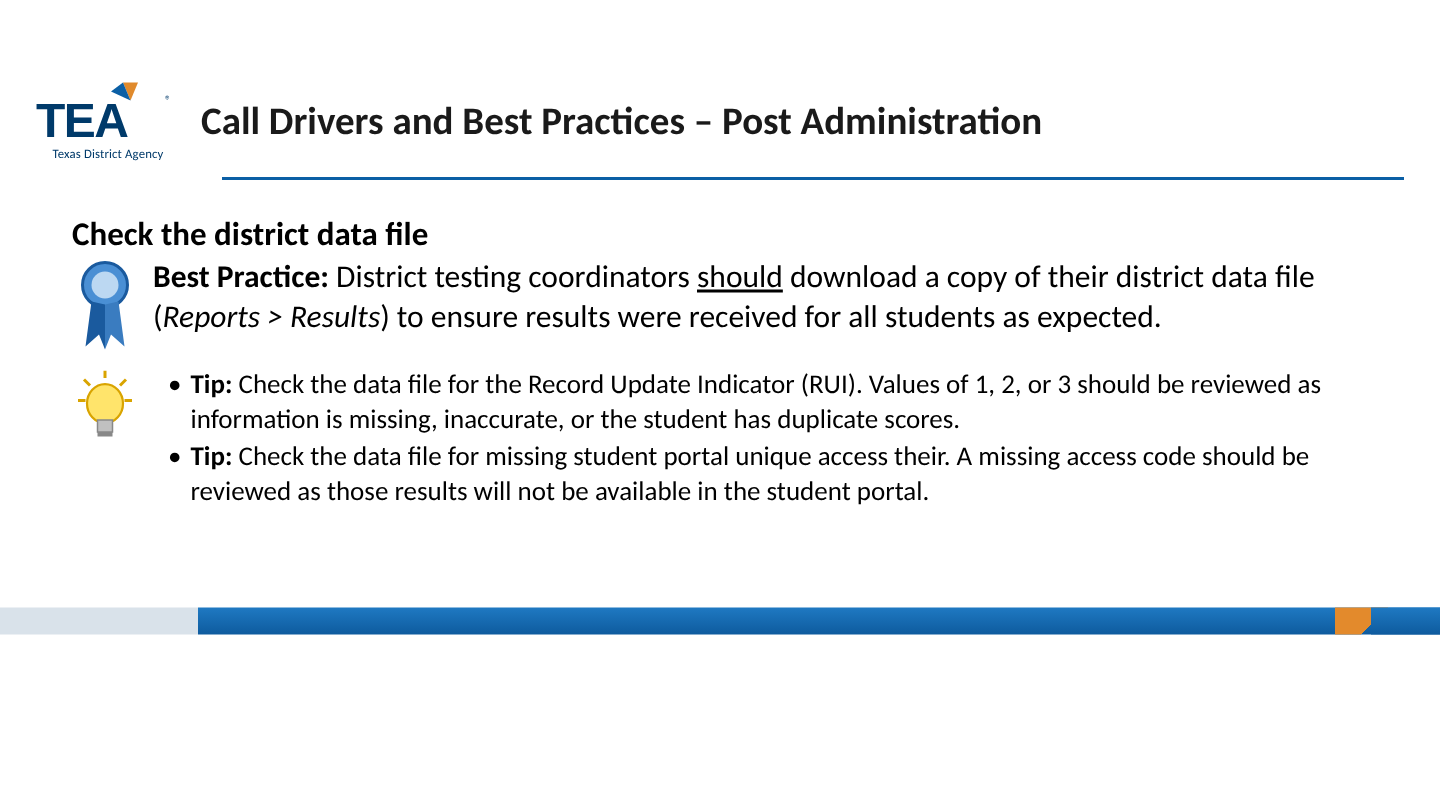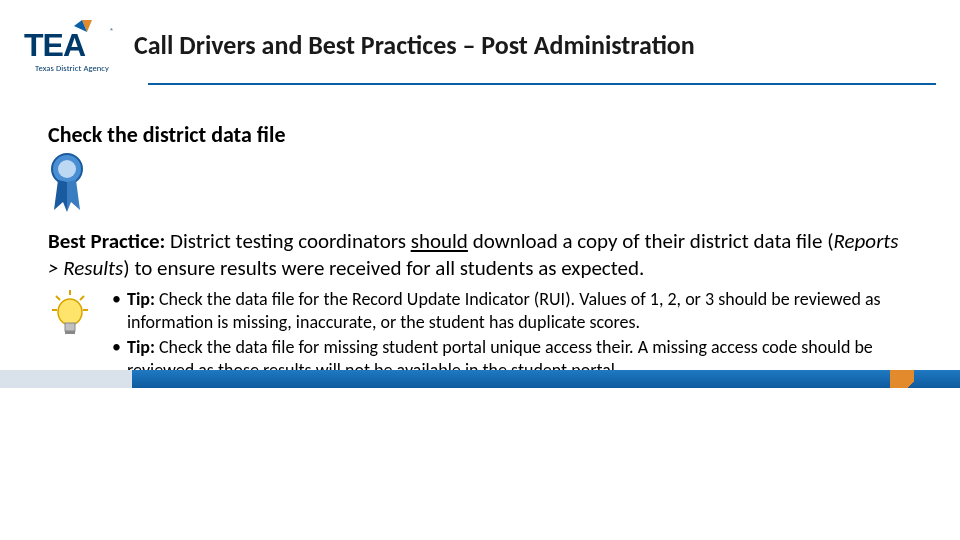--- a/index.html
+++ b/index.html
@@ -1,26 +1,26 @@
 <!DOCTYPE html>
 <html><head>
 <meta charset="utf-8">
 <style>
   * { margin: 0; padding: 0; box-sizing: border-box; }
   html, body { width: 960px; height: 540px; font-family: Calibri, "Segoe UI", Arial, sans-serif; background: #fff; color: #000; }
-  .slide { position: relative; width: 960px; height: 408px; overflow: hidden; }
+  .slide { position: relative; width: 960px; height: 408px; overflow: hidden; margin-top: 35px; }
   .header { display: flex; align-items: center; padding: 18px 24px 4px 24px; }
   .logo-wrap { display: flex; flex-direction: column; align-items: center; margin-right: 14px; }
   .logo-svg { width: 96px; height: 44px; }
   .logo-sub { font-size: 8.5px; color: #003a6a; margin-top: 1px; letter-spacing: 0.1px; }
   .title { font-size: 26px; font-weight: 700; color: #1a1a1a; line-height: 1.1; }
   .title-rule { height: 2px; background: #0b5fa5; margin: 6px 24px 0 148px; }
-  .content { padding: 36px 48px 0 48px; }
+  .content { padding: 22px 48px 0 48px; }
   .section-heading { font-size: 22px; font-weight: 700; margin-bottom: 2px; }
-  .bp-row { display: flex; align-items: flex-start; gap: 10px; flex-direction: column; }
+  .bp-row { display: flex; align-items: flex-start; gap: 10px; }
   .icon-col { flex: 0 0 44px; display: flex; justify-content: center; padding-top: 2px; }
   .bp-body { flex: 1; font-size: 21px; line-height: 1.28; }
   .bp-label { font-weight: 700; }
   .underline { text-decoration: underline; }
   .italic { font-style: italic; }
   .tips-row { display: flex; align-items: flex-start; gap: 10px; margin-top: 6px; }
   .tips-body { flex: 1; }
   .tip { display: flex; font-size: 18px; line-height: 1.28; margin: 0 0 2px 10px; }
   .tip .bullet { margin-right: 6px; }
   .tip .tip-label { font-weight: 700; }

